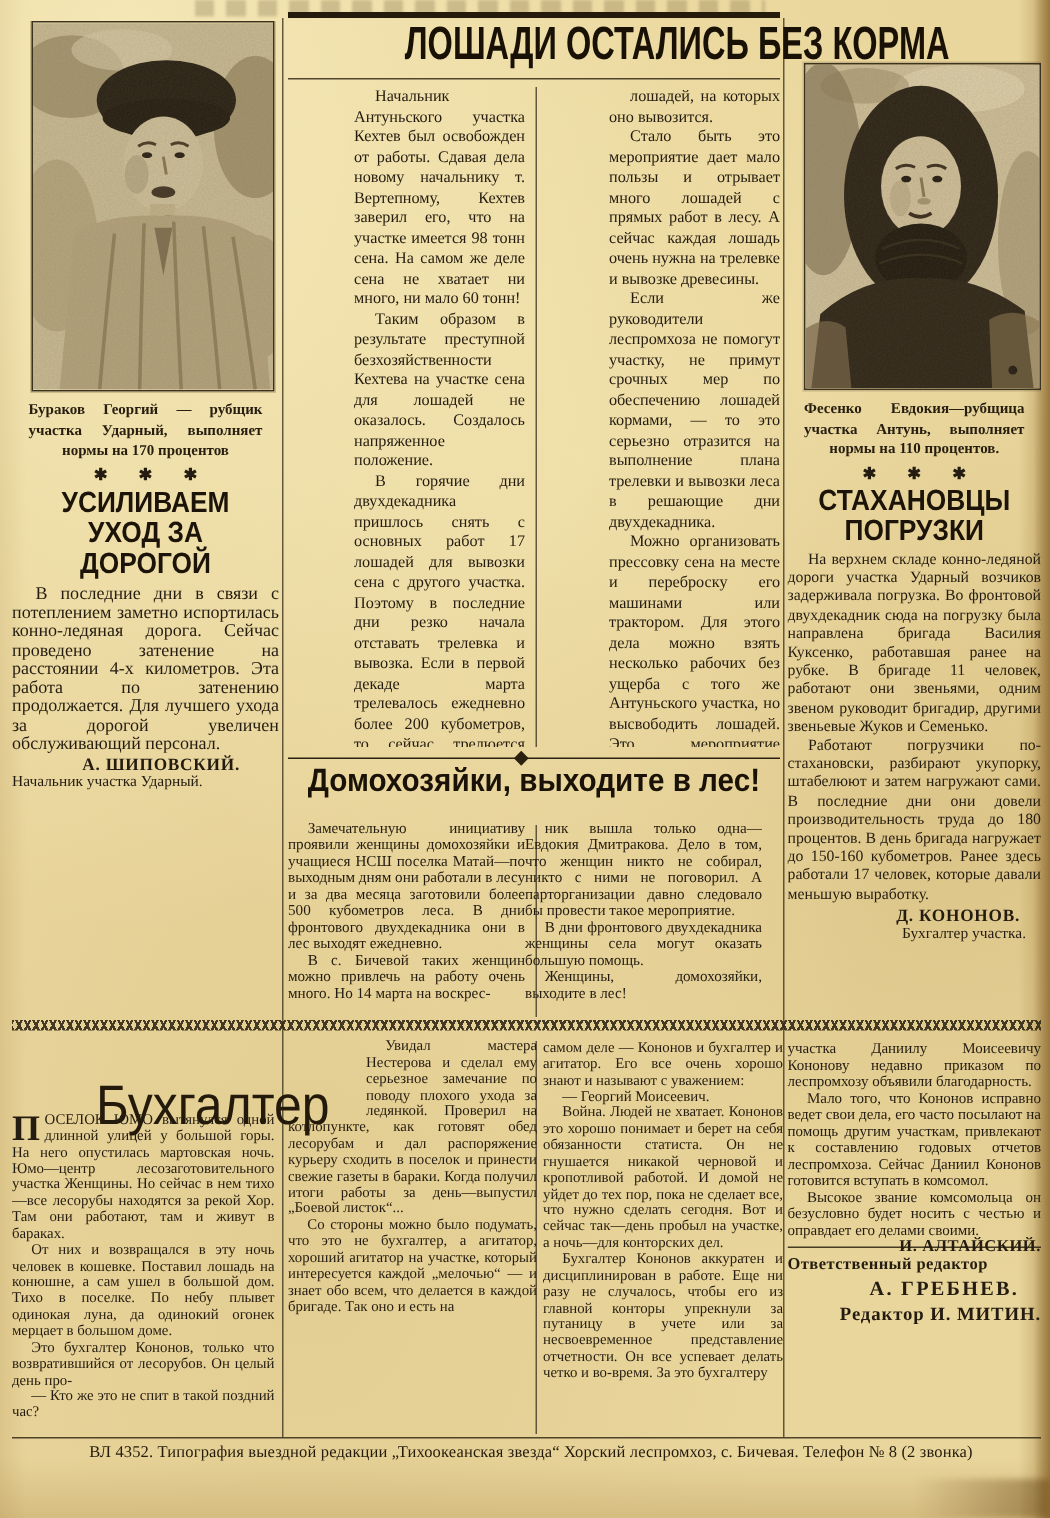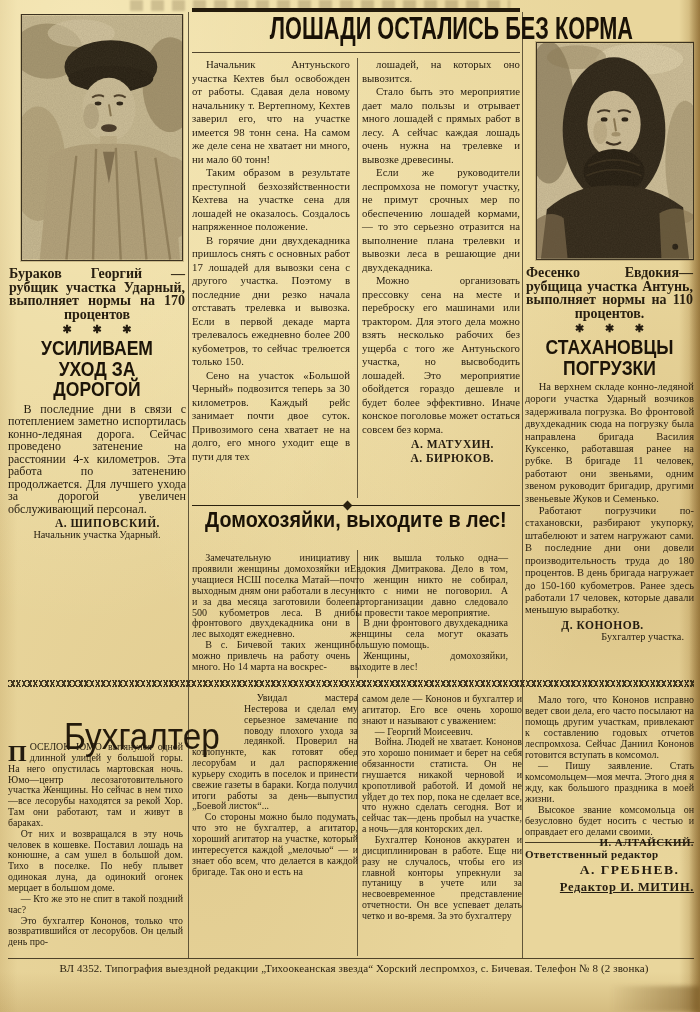--- a/index.html
+++ b/index.html
@@ -26,72 +26,72 @@
   .hrule{position:absolute;background:#2a210f;}
   .thick{height:4px;background:#241b0c;}
   .thin{height:1px;background:rgba(40,30,14,.8);}
   .zigzag{position:absolute;height:7px;opacity:.88;
     background:
      repeating-linear-gradient(118deg,#2e2513 0 1.6px,transparent 1.6px 5px),
      repeating-linear-gradient(62deg,#2e2513 0 1.6px,transparent 1.6px 5px);}
   
   p.b{margin:0;text-indent:1.3em;text-align:justify;}
   .sig{margin:2px 0 0;text-indent:0;text-align:right;font-weight:700;font-size:11.5px;letter-spacing:.5px;padding-right:26px;}
-  .sigrole{margin:0;text-indent:0;font-size:10.3px;text-align:center;}
+  .sigrole{margin:0;text-indent:0;font-size:10.3px;}
   .stars{text-align:center;font-weight:700;font-size:11px;letter-spacing:9px;margin:2px 0 1px;text-indent:9px;}
   .shead{margin:2px 0 3px;text-align:center;font-family:"Liberation Sans",sans-serif;font-weight:700;
     font-size:19.5px;line-height:20.5px;color:#1c1408;transform:scaleX(.9);}
   
   figure{margin:0;}
   .photo{border:1.5px solid #3c3220;box-shadow:0 0 0 1px rgba(120,100,60,.3);display:block;}
-  .capt{font-weight:700;font-size:14px;line-height:13.5px;text-align:justify;text-align-last:center;
-    margin:6px 1px 0;color:#271e10;}
+  .capt{font-weight:700;font-size:10px;line-height:13.5px;text-align:justify;text-align-last:center;
+    margin:6px 11px 0;color:#271e10;}
   
   .colL{position:absolute;left:8px;top:14px;width:178px;height:664px;overflow:hidden;}
   .colL .photo{margin-left:13px;}
   .colL p.b{font-size:12px;line-height:12.5px;}
   
   .colR{position:absolute;left:525px;top:12px;width:169px;height:666px;overflow:hidden;}
   .colR .photo{margin-left:11px;margin-top:30px;}
   .colR p.b{font-size:10.5px;line-height:12.4px;}
   
   .hlwrap{position:absolute;left:192px;top:12px;width:328px;text-align:center;}
   .hl{display:inline-block;white-space:nowrap;font-family:"Liberation Sans",sans-serif;font-weight:700;
      font-size:31px;line-height:34px;color:#191106;transform:scaleX(.70);letter-spacing:0;}
   .ccols{position:absolute;left:192px;top:58px;width:328px;height:440px;display:flex;gap:12px;overflow:hidden;}
-  .ccols .tc{width:158px;}
+  .ccols .tc{width:158px;margin-left:44px;}
   .ccols p.b{font-size:10.8px;line-height:13.5px;}
   .divider{position:absolute;left:192px;top:502px;width:328px;height:7px;}
   .divider .ln{position:absolute;top:3px;left:0;width:100%;height:1px;background:#2a210f;}
   .divider .dm{position:absolute;top:0;left:152px;width:7px;height:7px;background:#2a210f;transform:rotate(45deg);}
   .domohead{position:absolute;left:192px;top:508px;width:328px;text-align:center;}
   .domohead span{display:inline-block;white-space:nowrap;font-family:"Liberation Sans",sans-serif;font-weight:700;
      font-size:21.5px;color:#1a1206;transform:scaleX(.92);}
-  .dcols{position:absolute;left:192px;top:548px;width:328px;height:130px;display:flex;gap:0;overflow:hidden;align-items:center;}
+  .dcols{position:absolute;left:192px;top:548px;width:328px;height:130px;display:flex;gap:0;overflow:hidden;}
   .dcols .tc{width:158px;}
   .dcols p.b{font-size:10.1px;line-height:10.95px;}
   
   .bukh{position:absolute;left:8px;top:690px;width:514px;height:266px;overflow:hidden;}
   .bukh-head{position:absolute;left:56px;top:0;font-family:"Liberation Sans",sans-serif;font-weight:400;
      font-size:37px;line-height:44px;color:#241a0b;transform:scaleX(.9);transform-origin:left;white-space:nowrap;}
   .bc{position:absolute;top:0;}
   .bc p.b{font-size:9.9px;line-height:10.85px;}
   .bc1{left:0;width:175px;padding-top:52px;}
   .bc2{left:184px;width:166px;padding-top:3px;}
   .bc3{left:354px;width:160px;padding-top:4px;}
   .wrapsp{float:left;width:52px;height:48px;}
   .dropcap{float:left;font-size:24px;line-height:20px;font-weight:700;padding:1px 3px 0 0;}
   
   .colRB{position:absolute;left:525px;top:694px;width:169px;height:264px;overflow:hidden;}
   .colRB p.b{font-size:10px;line-height:11px;}
   .siginline{float:right;font-weight:700;font-size:11px;letter-spacing:.4px;}
   .edrule{height:1px;background:rgba(40,30,14,.85);margin:5px 0 4px;}
   .ed1{margin:0;font-weight:700;font-size:11px;letter-spacing:.3px;}
   .ed2{margin:2px 0 0;font-weight:700;font-size:13.5px;text-align:center;letter-spacing:1.5px;padding-left:40px;}
-  .ed3{margin:2px 0 0;font-weight:700;font-size:12.5px;text-align:right;letter-spacing:.6px;text-decoration:underline;}
+  .ed3{margin:2px 0 0;font-weight:700;font-size:12.5px;text-align:right;letter-spacing:.6px;}
   .imprint{position:absolute;left:11px;top:962px;width:686px;margin:0;font-size:11px;letter-spacing:.1px;
     text-align:center;color:#241b0c;}
 </style>
 </head>
 <body>
 
 <div class="page">
   <div class="bleed"></div>
   <div class="edge-right"></div>
   <div class="corner-br"></div>
@@ -215,50 +215,50 @@
         <path d="M126 218 L124 172 Q140 162 158 173 L158 218 Z" fill="#8a7650" opacity=".6"></path>
         <circle cx="140" cy="206" r="3" fill="#241d12"></circle>
         <rect width="158" height="218" filter="url(#g2)"></rect>
       </svg>
     </figure>
     <p class="capt">Фесенко Евдокия—рубщица участка Антунь, выполняет нормы на 110 процентов.</p>
     <div class="stars">✱ ✱ ✱</div>
     <h2 class="shead"><span>СТАХАНОВЦЫ</span><br><span>ПОГРУЗКИ</span></h2>
     <p class="b">На верхнем складе конно-ледяной дороги участка Ударный возчиков задерживала погрузка. Во фронтовой двухдекадник сюда на погрузку была направлена бригада Василия Куксенко, работавшая ранее на рубке. В бригаде 11 человек, работают они звеньями, одним звеном руководит бригадир, другими звеньевые Жуков и Семенько.</p>
     <p class="b">Работают погрузчики по-стахановски, разбирают укупорку, штабелюют и затем нагружают сами. В последние дни они довели производительность труда до 180 процентов. В день бригада нагружает до 150-160 кубометров. Ранее здесь работали 17 человек, которые давали меньшую выработку.</p>
-    <p class="sig" style="padding-right:14px;text-align:center;">Д. КОНОНОВ.</p>
+    <p class="sig" style="padding-right:14px;">Д. КОНОНОВ.</p>
     <p class="sigrole" style="text-align:right;padding-right:10px;">Бухгалтер участка.</p>
   </section>
 
   <div class="zigzag" style="left:8px;top:680px;width:686px;"></div>
 
   <section class="bukh">
     <h1 class="bukh-head">Бухгалтер</h1>
     <div class="bc bc1">
       <p class="b" style="text-indent:0;"><span class="dropcap">П</span><span>ОСЕЛОК ЮМО вытянулся одной длинной улицей у большой горы. На него опустилась мартовская ночь. Юмо—центр лесозаготовительного участка Женщины. Но сейчас в нем тихо—все лесорубы находятся за рекой Хор. Там они работают, там и живут в бараках.</span></p>
       <p class="b">От них и возвращался в эту ночь человек в кошевке. Поставил лошадь на конюшне, а сам ушел в большой дом. Тихо в поселке. По небу плывет одинокая луна, да одинокий огонек мерцает в большом доме.</p>
+      <p class="b">Это бухгалтер Кононов, только что возвратившийся от лесорубов. Он целый день про-</p>
       <p class="b">— Кто же это не спит в такой поздний час?</p>
-      <p class="b">Это бухгалтер Кононов, только что возвратившийся от лесорубов. Он целый день про-</p>
     </div>
     <div class="bc bc2">
       <div class="wrapsp"></div>
       <p class="b">Увидал мастера Нестерова и сделал ему серьезное замечание по поводу плохого ухода за ледянкой. Проверил на котлопункте, как готовят обед лесорубам и дал распоряжение курьеру сходить в поселок и принести свежие газеты в бараки. Когда получил итоги работы за день—выпустил „Боевой листок“...</p>
       <p class="b">Со стороны можно было подумать, что это не бухгалтер, а агитатор, хороший агитатор на участке, который интересуется каждой „мелочью“ — и знает обо всем, что делается в каждой бригаде. Так оно и есть на</p>
     </div>
     <div class="bc bc3">
       <p class="b" style="text-indent:0;">самом деле — Кононов и бухгалтер и агитатор. Его все очень хорошо знают и называют с уважением:</p>
       <p class="b">— Георгий Моисеевич.</p>
       <p class="b">Война. Людей не хватает. Кононов это хорошо понимает и берет на себя обязанности статиста. Он не гнушается никакой черновой и кропотливой работой. И домой не уйдет до тех пор, пока не сделает все, что нужно сделать сегодня. Вот и сейчас так—день пробыл на участке, а ночь—для конторских дел.</p>
       <p class="b">Бухгалтер Кононов аккуратен и дисциплинирован в работе. Еще ни разу не случалось, чтобы его из главной конторы упрекнули за путаницу в учете или за несвоевременное представление отчетности. Он все успевает делать четко и во-время. За это бухгалтеру</p>
     </div>
   </section>
 
   <section class="colRB">
+    <p class="b" style="text-indent:0;">участка Даниилу Моисеевичу Кононову недавно приказом по леспромхозу объявили благодарность.</p>
     <p class="b">Мало того, что Кононов исправно ведет свои дела, его часто посылают на помощь другим участкам, привлекают к составлению годовых отчетов леспромхоза. Сейчас Даниил Кононов готовится вступать в комсомол.</p>
-    <p class="b">— Пишу заявление. Стать комсомольцем—моя мечта. Этого дня я жду, как большого праздника в моей жизни.</p>
     <p class="b"><span>Высокое звание комсомольца он безусловно будет носить с честью и оправдает его делами своими.</span> <span class="siginline">И. АЛТАЙСКИЙ.</span></p>
     <div class="edrule"></div>
     <p class="ed1">Ответственный редактор</p>
     <p class="ed2">А. ГРЕБНЕВ.</p>
     <p class="ed3">Редактор И. МИТИН.</p>
   </section>
 
   <div class="hrule thin" style="left:8px;top:958px;width:686px;"></div>
   <p class="imprint">ВЛ 4352. Типография выездной редакции „Тихоокеанская звезда“ Хорский леспромхоз, с. Бичевая. Телефон № 8 (2 звонка)</p>
 </div>

